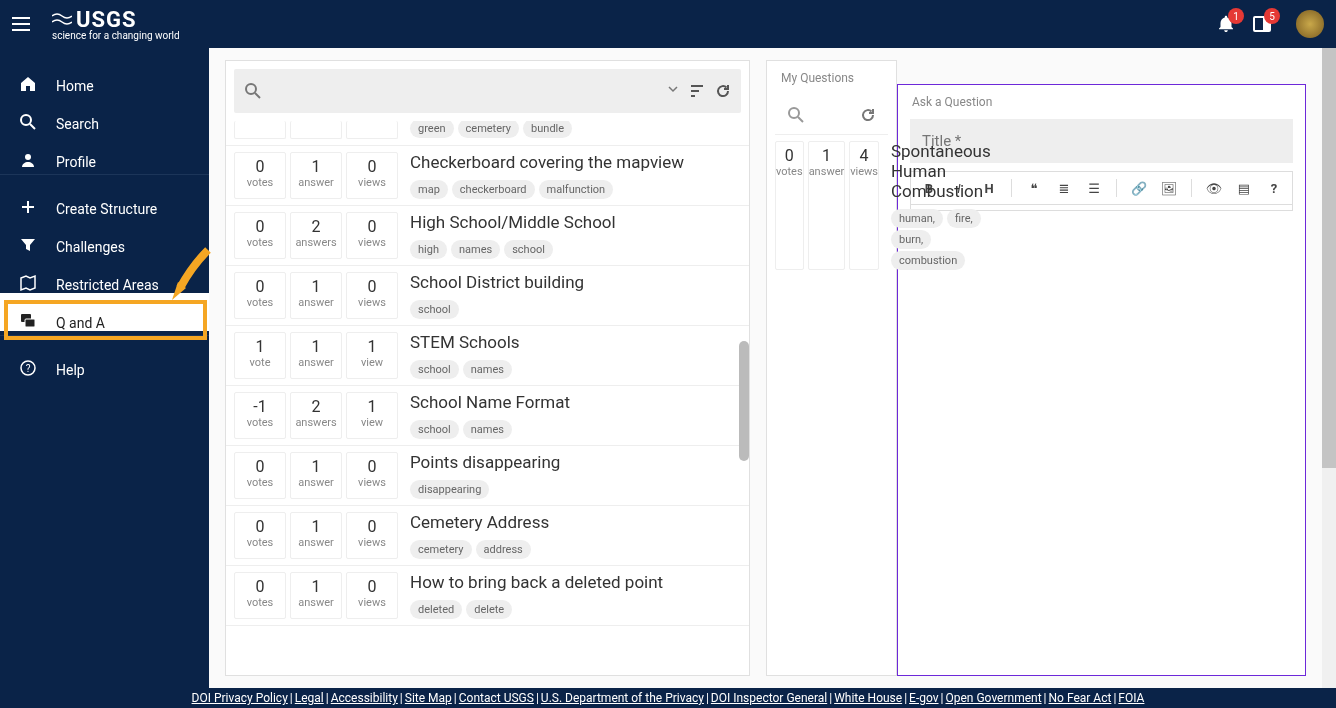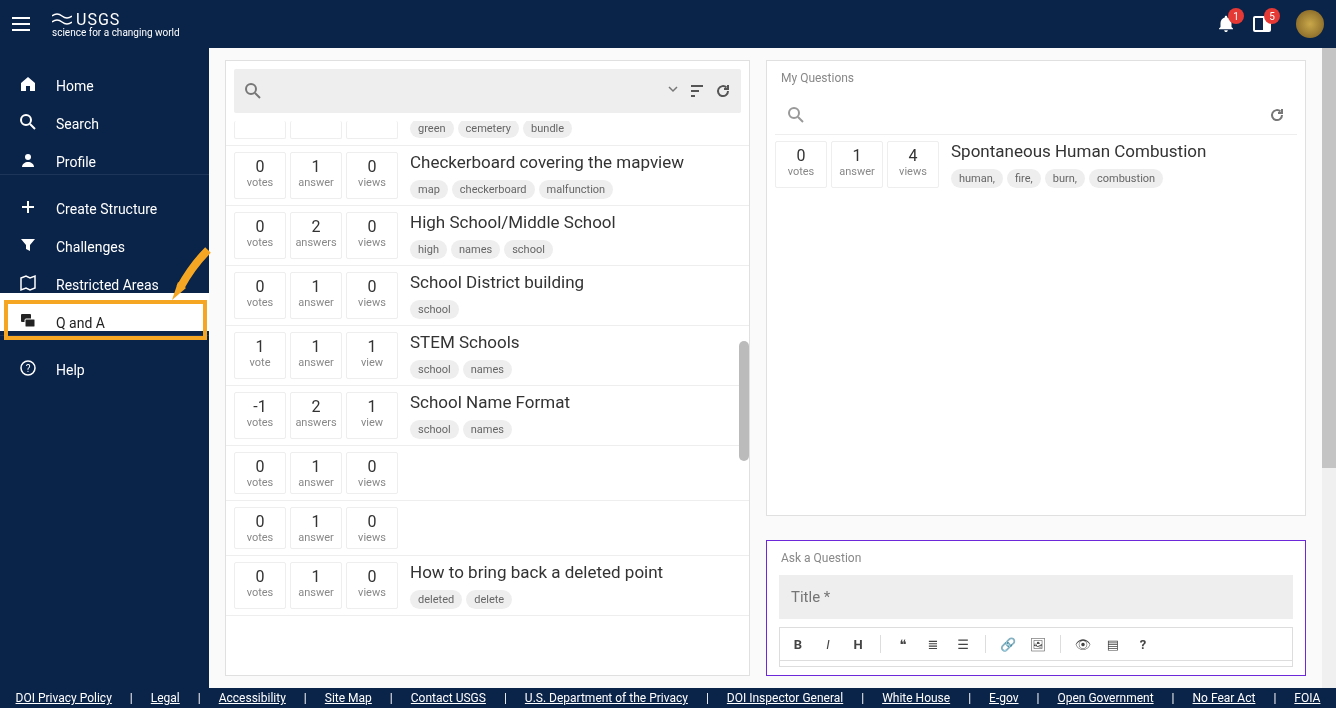--- a/index.html
+++ b/index.html
@@ -1,21 +1,21 @@
 <!DOCTYPE html>
 <html><head>
 <meta charset="utf-8">
 <style>
 *{box-sizing:border-box;margin:0;padding:0;font-family:Roboto,Arial,sans-serif}
 body{background:#fafafa;overflow:hidden}
 .topbar{height:48px;background:#0a2348;display:flex;align-items:center;padding:0 12px;color:#fff}
 .hamburger{width:24px;height:24px;cursor:pointer;display:flex;flex-direction:column;justify-content:center;gap:4px}
 .hamburger span{height:2px;background:#fff;width:18px}
 .logo{margin-left:16px;display:flex;flex-direction:column}
-.logo-main{font-weight:400;font-size:16px;letter-spacing:1px}
+.logo-main{font-weight:700;font-size:22px;letter-spacing:1px}
 .logo-sub{font-size:10px;margin-top:-2px}
 .top-spacer{flex:1}
 .notif{position:relative;margin-right:16px;cursor:pointer}
 .badge{position:absolute;top:-6px;right:-8px;background:#e53935;color:#fff;border-radius:10px;font-size:10px;min-width:16px;height:16px;display:flex;align-items:center;justify-content:center;padding:0 4px}
 .avatar{width:28px;height:28px;border-radius:50%;background:radial-gradient(circle,#c9a84a,#7a5b20);margin-left:8px}
 .layout{display:flex;height:calc(100vh - 48px - 20px)}
 .sidebar{width:209px;background:#0a2348;color:#fff;padding-top:8px;position:relative}
 .nav-item{display:flex;align-items:flex-end;height:38px;padding:0 16px;cursor:pointer;font-size:14px;color:#fff}
 .nav-item .ic{width:24px;margin-right:16px;display:flex;align-items:center;justify-content:center}
 .nav-sep{height:1px;background:#1c3559;margin:4px 0}
@@ -34,21 +34,21 @@
 .stat .n{font-size:16px;color:#333}
 .stat .l{font-size:11px;color:#888}
 .qbody{flex:1;padding-left:8px}
 .qtitle{font-size:17px;color:#333;margin-bottom:6px}
 .tag{display:inline-block;background:#eee;color:#666;font-size:11px;padding:3px 8px;border-radius:10px;margin-right:4px}
 .section-label{font-size:12px;color:#888;padding:10px 14px}
 .ask-title{background:#eee;height:44px;border:none;width:100%;padding:0 12px;font-size:15px;color:#666}
 .toolbar{display:flex;align-items:center;border:1px solid #ddd;height:34px;padding:0 6px;gap:6px}
 .toolbar .tb{width:24px;text-align:center;color:#444;cursor:pointer;font-size:13px}
 .toolbar .sep{width:1px;height:18px;background:#ddd;margin:0 4px}
-.footer{height:20px;background:#0a2348;color:#fff;font-size:12px;display:flex;align-items:center;justify-content:center;gap:18px;white-space:nowrap;overflow:hidden}
+.footer{height:20px;background:#0a2348;color:#fff;font-size:12px;display:flex;align-items:center;justify-content:center;gap:2px;white-space:nowrap;overflow:hidden}
 .footer a{color:#fff;text-decoration:underline;cursor:pointer}
 .scrolltrack{position:absolute;right:0;top:0;width:10px;height:100%;}
 .scrollthumb{position:absolute;right:0;width:10px;background:#bbb;border-radius:5px}
 svg{display:block}
 .partial-row{display:flex;padding:0 8px 6px;border-bottom:1px solid #eee}
 .partial-row .stat{height:18px;padding:0;border-top:none}
 .partial-tags{padding-left:8px;margin-top:-4px}
 .ask-panel{background:#fff;border:1px solid #6d28d9;margin-top:24px}
 .inner-search{height:40px;border-bottom:1px solid #eee;display:flex;align-items:center;padding:0 12px;color:#888}
 </style>
@@ -292,34 +292,42 @@
               <div class="l">votes</div>
             </div>
      <div class="stat">
               <div class="n">1</div>
               <div class="l">answer</div>
             </div>
      <div class="stat">
               <div class="n">0</div>
               <div class="l">views</div>
             </div>
-    </div>
-          <div class="qrow">
-     <div class="stat">
-              <div class="n">0</div>
-              <div class="l">votes</div>
-            </div>
-     <div class="stat">
-              <div class="n">1</div>
-              <div class="l">answer</div>
-            </div>
-     <div class="stat">
-              <div class="n">0</div>
-              <div class="l">views</div>
-            </div>
+     <div class="qbody">
+              <div class="qtitle">Points disappearing</div>
+       <div><span class="tag">disappearing</span></div>
+     </div>
+    </div>
+          <div class="qrow">
+     <div class="stat">
+              <div class="n">0</div>
+              <div class="l">votes</div>
+            </div>
+     <div class="stat">
+              <div class="n">1</div>
+              <div class="l">answer</div>
+            </div>
+     <div class="stat">
+              <div class="n">0</div>
+              <div class="l">views</div>
+            </div>
+     <div class="qbody">
+              <div class="qtitle">Cemetery Address</div>
+       <div><span class="tag">cemetery</span><span class="tag">address</span></div>
+     </div>
     </div>
           <div class="qrow">
      <div class="stat">
               <div class="n">0</div>
               <div class="l">votes</div>
             </div>
      <div class="stat">
               <div class="n">1</div>
               <div class="l">answer</div>
             </div>
@@ -331,21 +339,21 @@
               <div class="qtitle">How to bring back a deleted point</div>
        <div><span class="tag">deleted</span><span class="tag">delete</span></div>
      </div>
     </div>
           <div class="scrolltrack">
             <div class="scrollthumb" style="top:220px;height:120px"></div>
           </div>
         </div>
     </div>
 
-    <div style="flex:0 0 540px;display:flex;flex-direction:column;min-width:0">
+    <div style="flex:0 0 540px;display:flex;flex-direction:row;min-width:0">
       <div class="panel right" style="flex:1">
         <div class="section-label">My Questions</div>
         <div style="padding:0 8px">
           <div class="inner-search">
             <svg width="18" height="18">
                 <circle cx="7" cy="7" r="5" fill="none" stroke="#999" stroke-width="2"></circle>
                 <line x1="11" y1="11" x2="16" y2="16" stroke="#999" stroke-width="2"></line>
               </svg>
             <div style="flex:1"></div>
             <svg width="16" height="16">

